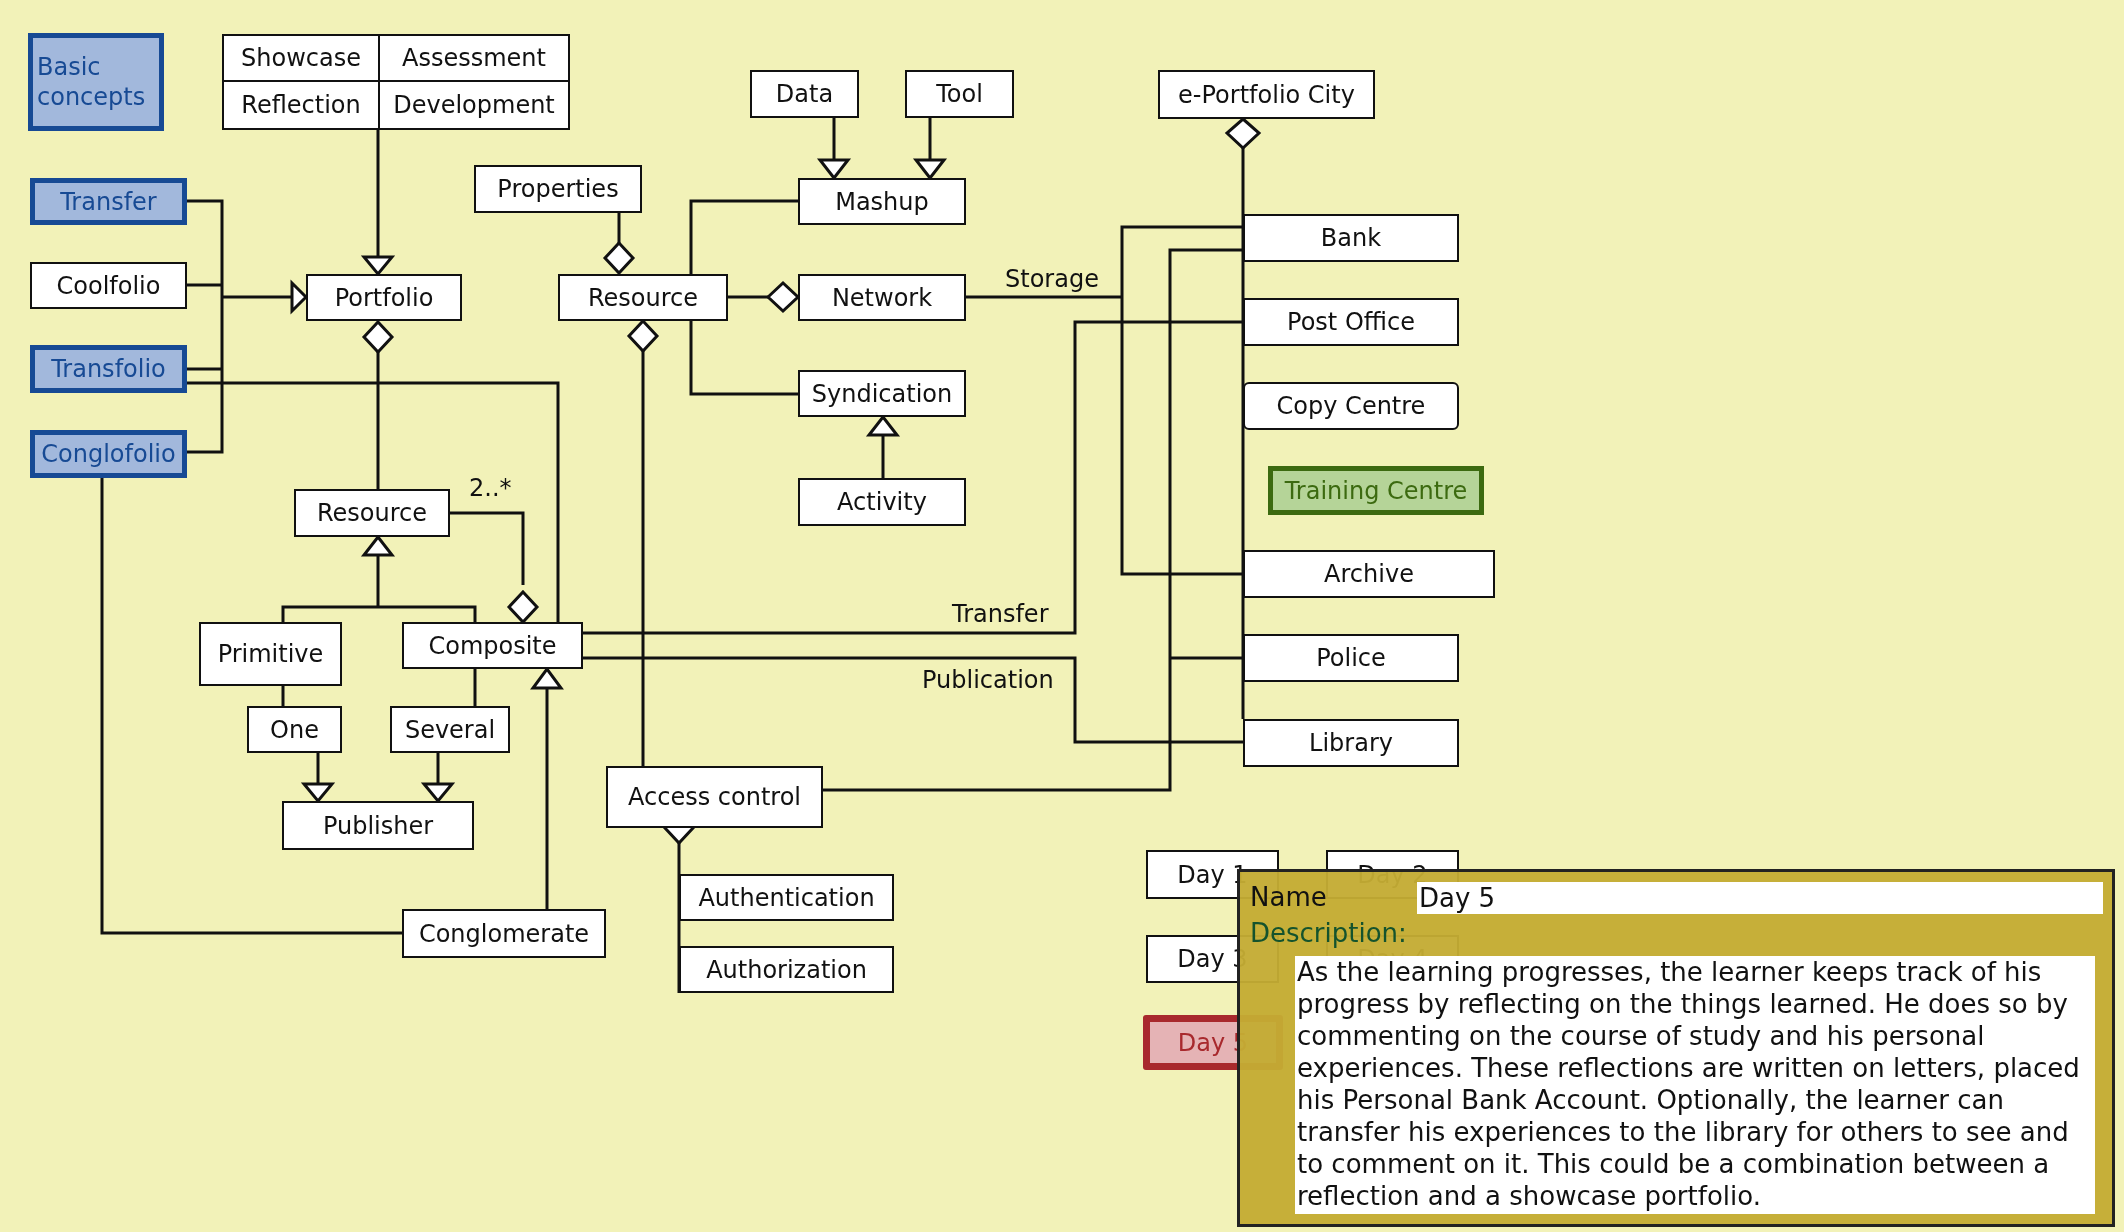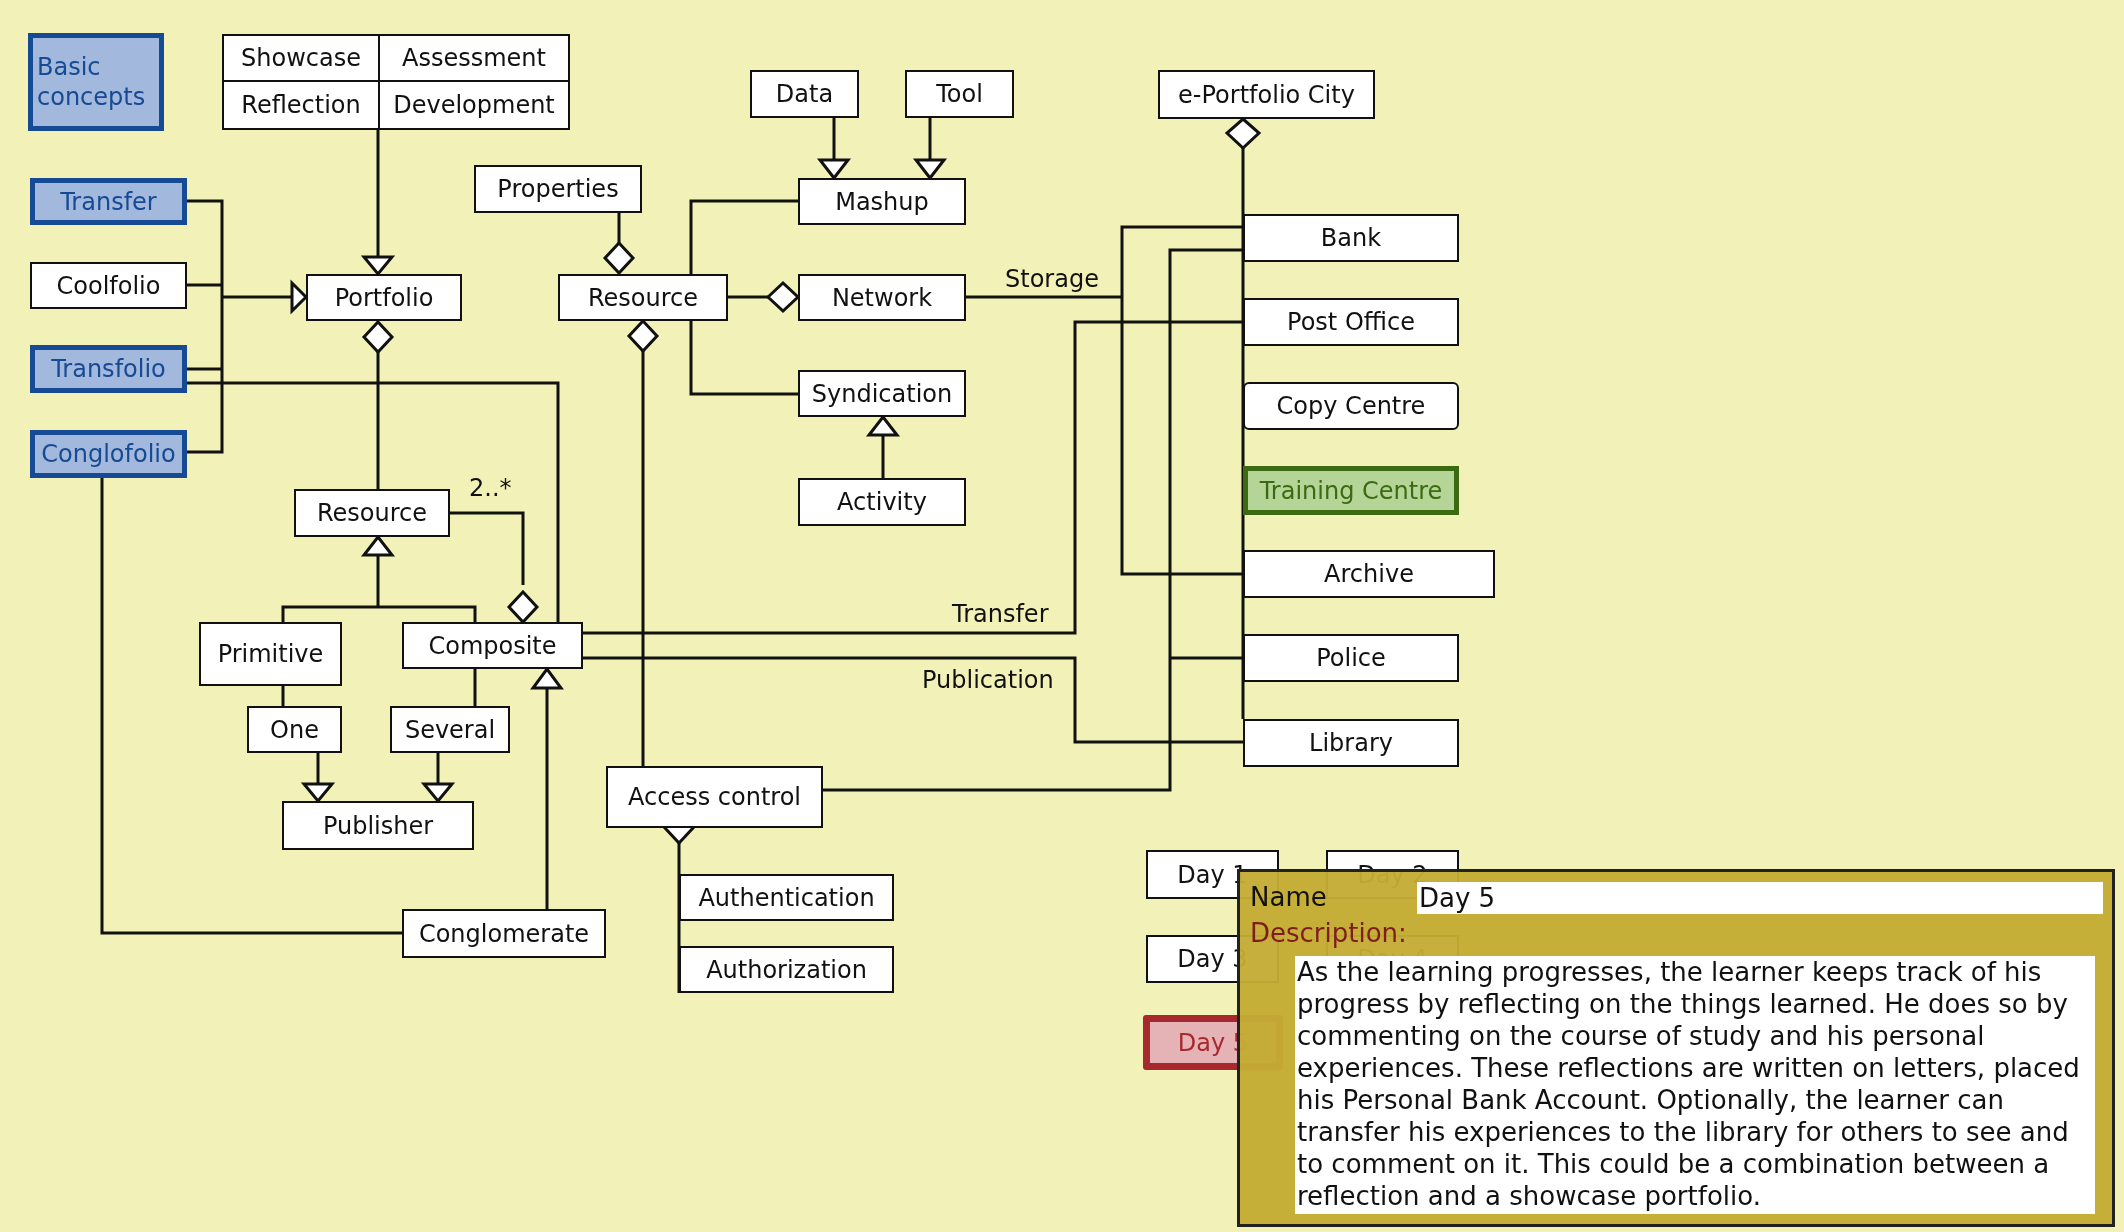--- a/index.html
+++ b/index.html
@@ -3,33 +3,33 @@
 <meta charset="utf-8">
 <style>
   html, body { margin:0; padding:0; }
   body { width:2124px; height:1232px; background:#f2f2b8; position:relative; overflow:hidden;
          font-family:"DejaVu Sans", sans-serif; }
   svg#wires { position:absolute; left:0; top:0; width:2124px; height:1232px; }
   .box { position:absolute; box-sizing:border-box; background:#fff; border:2px solid #111;
          display:flex; align-items:center; justify-content:center; font-size:24px; color:#111;
          white-space:nowrap; cursor:pointer; }
   .box.blue { background:#a2b8dc; border:5px solid #174a94; color:#174a94; }
-  .box.green { background:#b5d498; border:5px solid #3c6a10; color:#3c6a10; }
+  .box.green { background:#b5d498; border:5px solid #3c6a10; color:#3c6a10;margin-left:25px; }
   .box.red { background:#e5b3b5; border:7px solid #a8292d; color:#a8292d; border-radius:3px; }
   .box.basic { justify-content:flex-start; padding-left:4px; line-height:30px; white-space:normal; width:136px; }
   .label { position:absolute; font-size:24px; color:#111; white-space:nowrap; }
   .grid { position:absolute; left:222px; top:34px; width:348px; height:96px; box-sizing:border-box;
           border:2px solid #111; background:#fff; display:grid; grid-template-columns:156px 1fr; grid-template-rows:1fr 1fr; }
   .grid div { display:flex; align-items:center; justify-content:center; font-size:24px; color:#111; box-sizing:border-box; cursor:pointer; }
   .grid .c0 { border-right:2px solid #111; }
   .grid .r0 { border-bottom:2px solid #111; }
   .panel { position:absolute; left:1237px; top:869px; width:878px; height:358px; box-sizing:border-box;
            background:rgba(196,172,52,0.96); border:3px solid #222; }
   .panel .name-label { position:absolute; left:10px; top:10px; font-size:26px; color:#111; }
-  .panel .desc-label { position:absolute; left:10px; top:46px; font-size:26px; color:#7f1d1d; }
+  .panel .desc-label { position:absolute; left:10px; top:46px; font-size:26px; color:#14532d; }
   .panel input { position:absolute; left:177px; top:10px; width:686px; height:32px; border:none; outline:none;
                  background:#fff; font-family:"DejaVu Sans", sans-serif; font-size:26px; color:#111; padding:0 2px; box-sizing:border-box; }
   .panel textarea { position:absolute; left:55px; top:84px; width:800px; height:258px; border:none; outline:none; resize:none;
                     background:#fff; font-family:"DejaVu Sans", sans-serif; font-size:26px; line-height:32px; color:#111; padding:0 2px; box-sizing:border-box; overflow:hidden; }
 </style>
 </head>
 <body>
 
 <svg id="wires" xmlns="http://www.w3.org/2000/svg">
   <g stroke="#111" stroke-width="3" fill="none">

